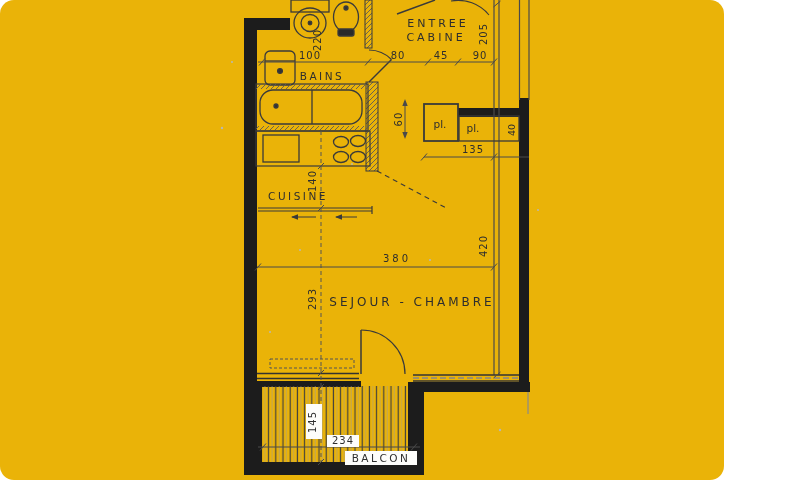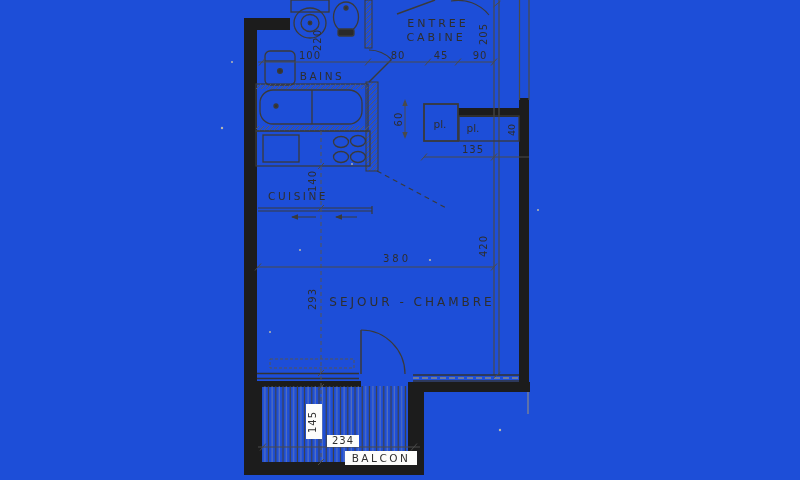--- a/index.html
+++ b/index.html
@@ -1,17 +1,17 @@
 <!DOCTYPE html>
 <html><head>
 <meta charset="utf-8">
 <style>
   html,body{margin:0;padding:0;background:#ffffff;}
-  #stage{position:relative;width:800px;height:480px;background:#1d4ed8;overflow:hidden;
-         font-family:"DejaVu Sans", sans-serif;}
+  #stage{position:relative;width:724px;height:480px;background:#eab308;overflow:hidden;
+         font-family:"DejaVu Sans", sans-serif;border-radius:14px;}
   svg text{fill:#2e2e2e;}
   .roomlabel{font-size:11px;letter-spacing:3px;}
   .dim{font-size:10px;letter-spacing:1px;}
   .small{font-size:9.5px;}
 </style>
 </head>
 <body>
 
 <div id="stage">
 <svg width="800" height="480" viewBox="0 0 800 480">

